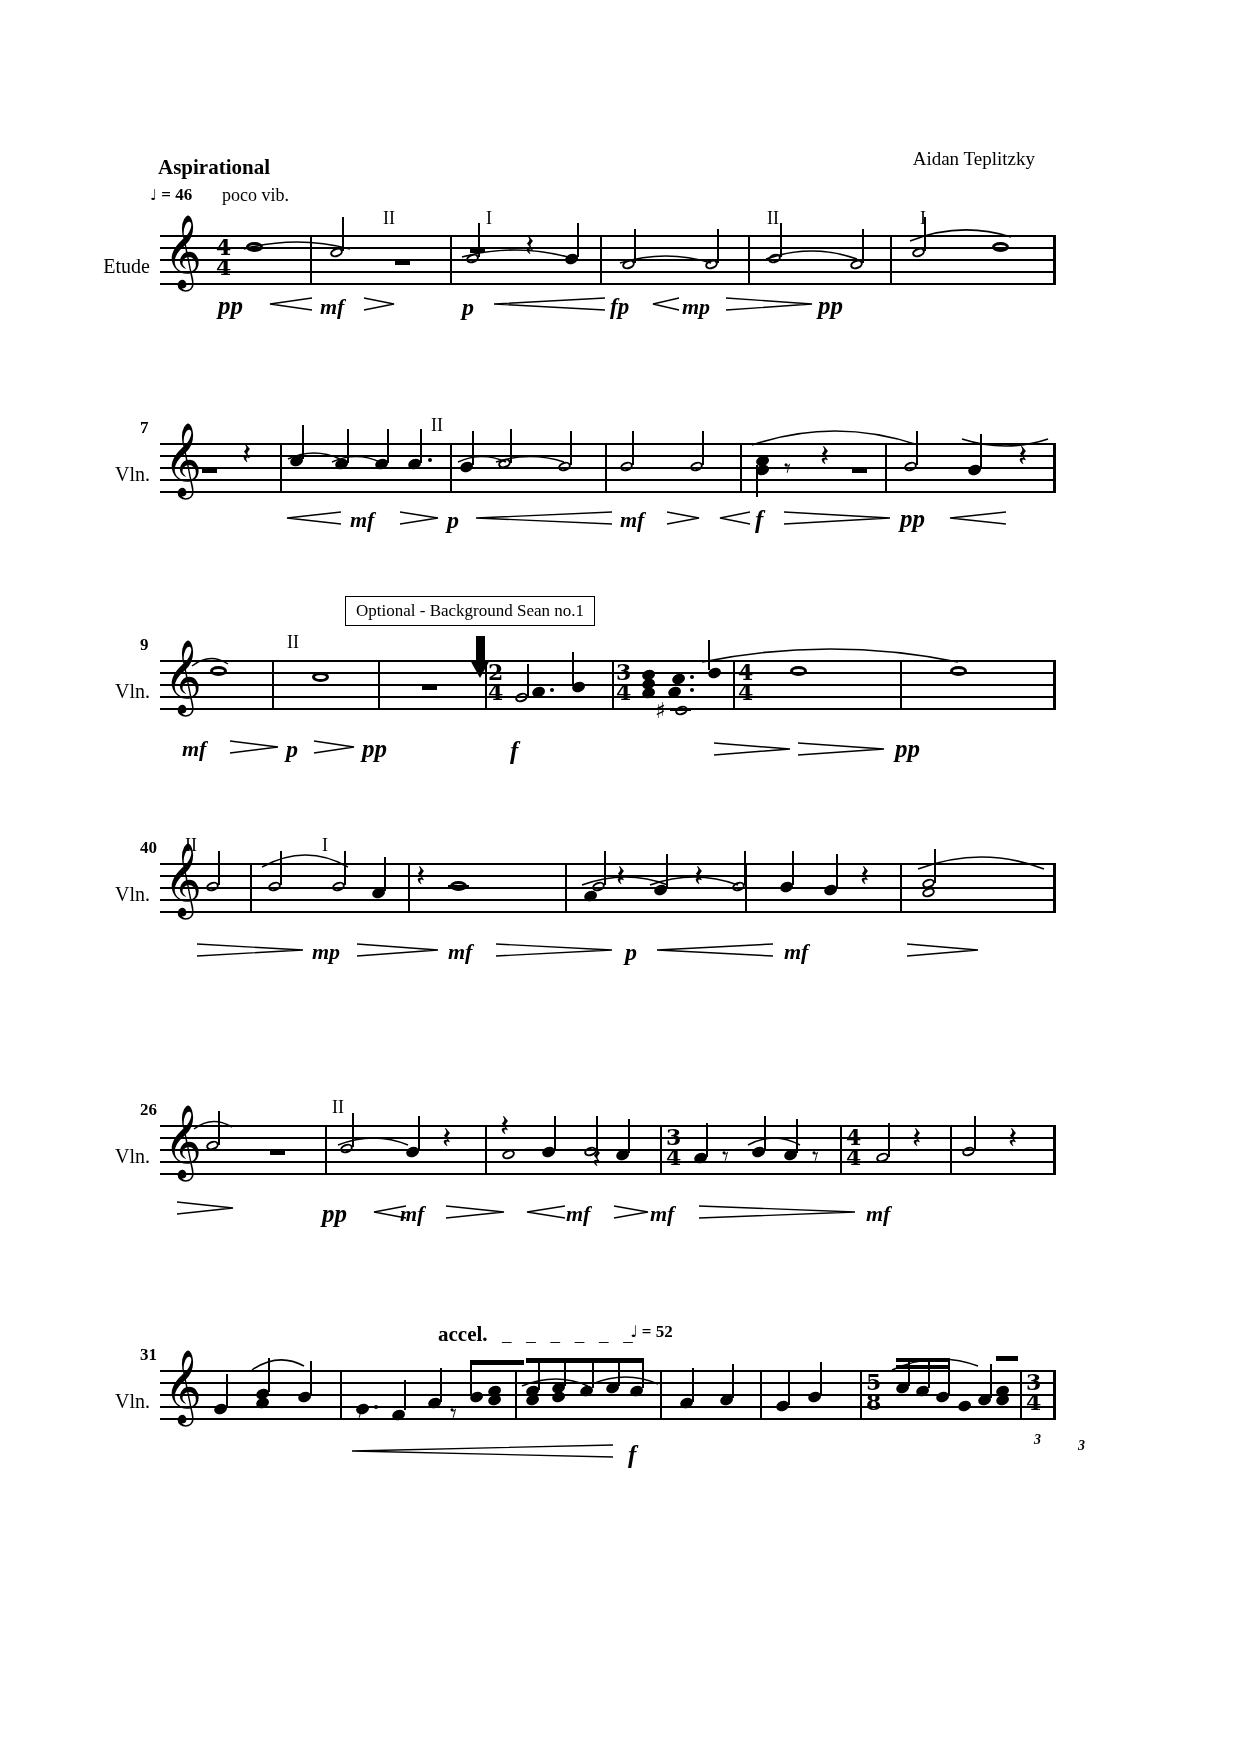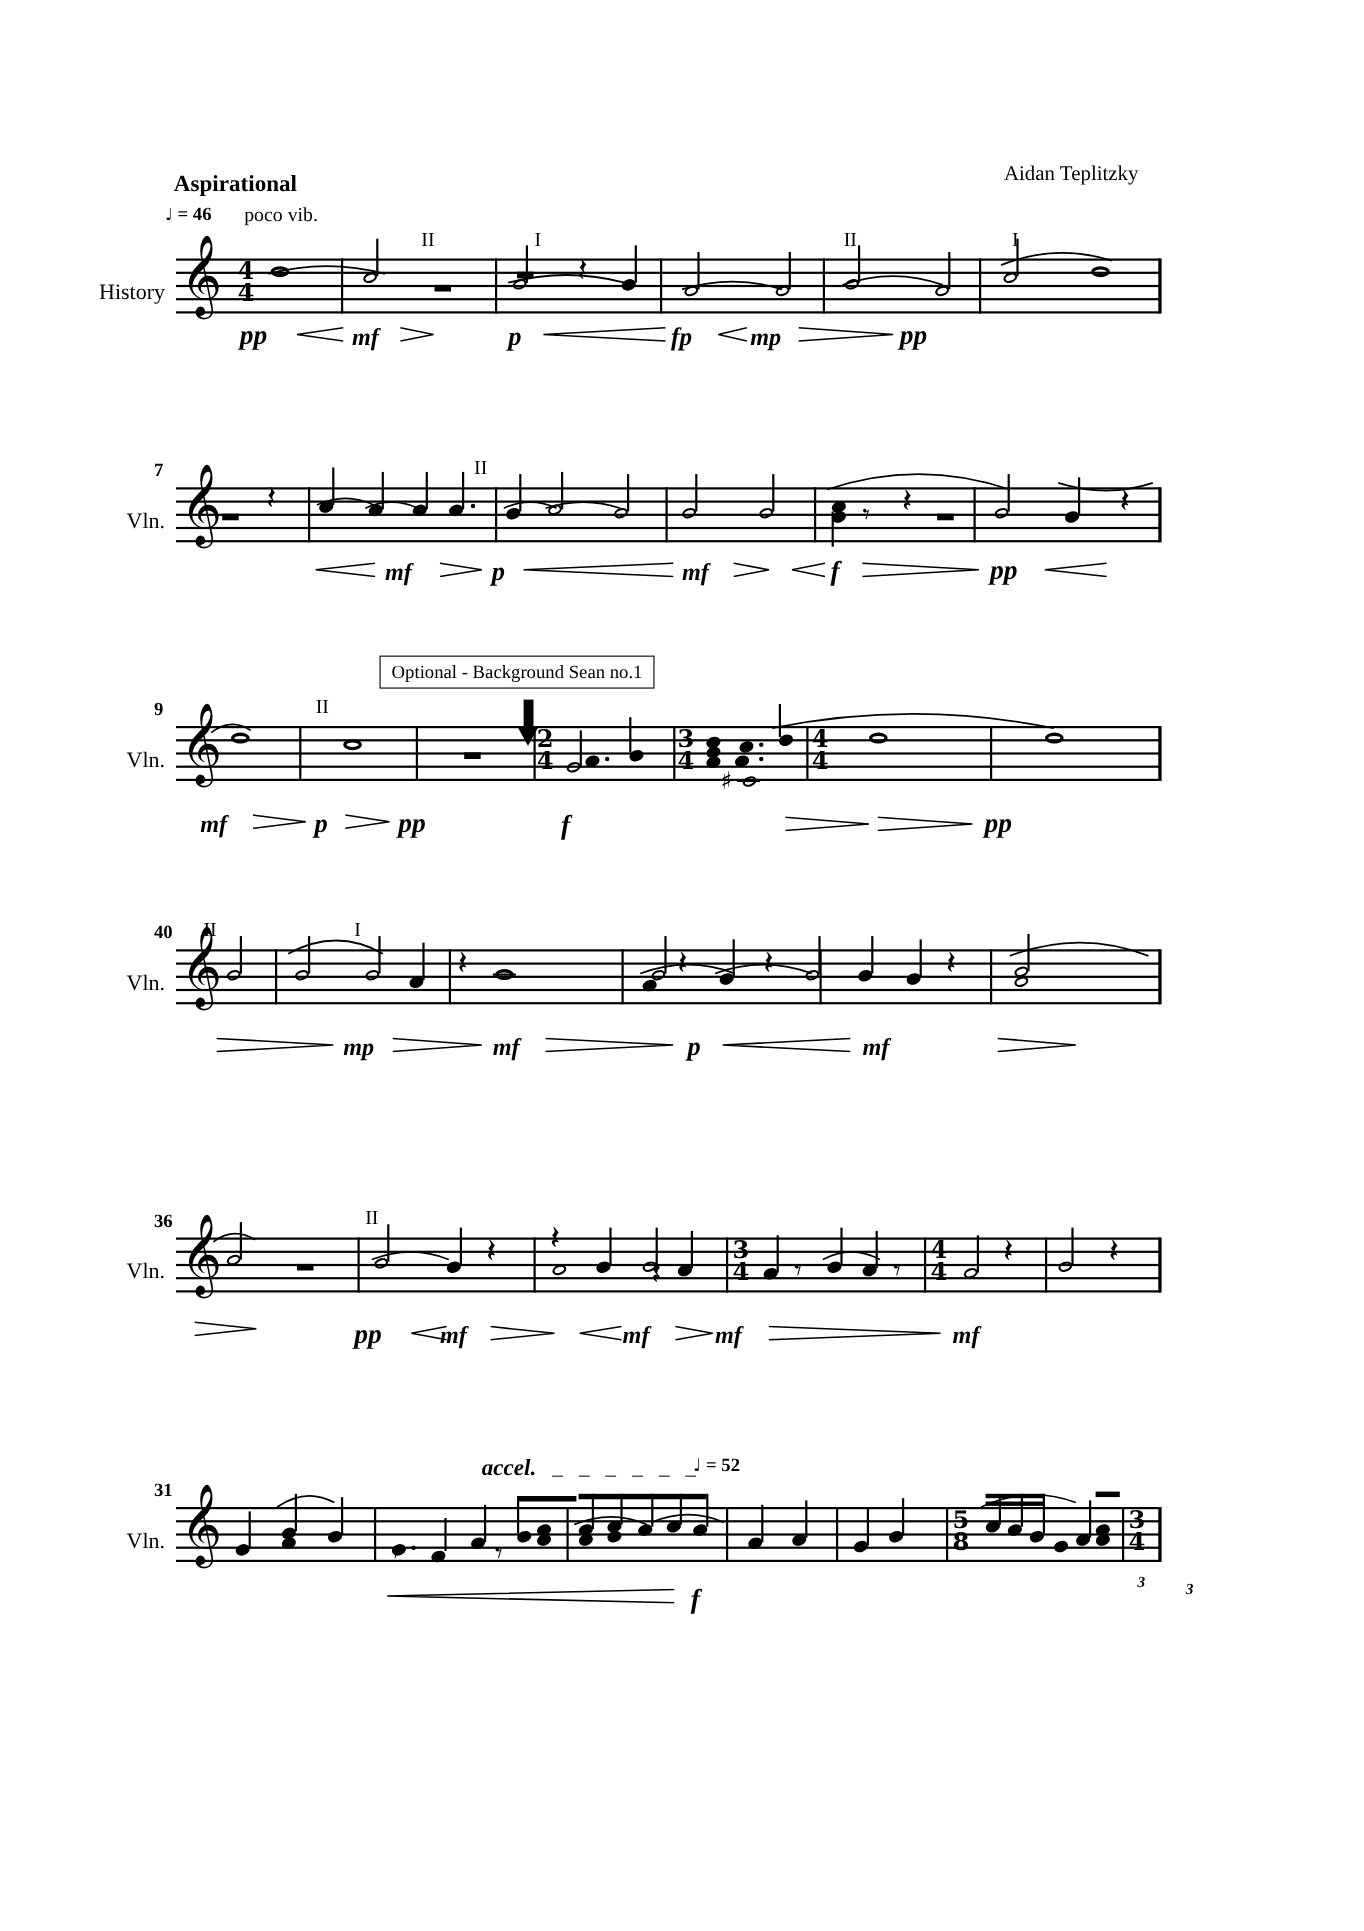--- a/index.html
+++ b/index.html
@@ -223,21 +223,20 @@
     left: 0; top: 24px;
     width: 0; height: 0;
     border-left: 10.5px solid transparent;
     border-right: 10.5px solid transparent;
     border-top: 18px solid #000;
   }
   .accel {
     position: absolute;
     font-size: 21px;
     font-weight: bold;
-    font-style: italic;
   }
   .dashes {
     position: absolute;
     font-size: 19px;
     letter-spacing: 5px;
   }
   .tempo2 {
     position: absolute;
     font-size: 17px;
     font-weight: bold;
@@ -273,21 +272,21 @@
 
   <div class="composer">Aidan Teplitzky</div>
   <div class="tempo-word">Aspirational</div>
   <div class="metronome">
     <span class="notehead">♩</span>
     <span>= 46</span>
   </div>
   <div class="poco-vib">poco vib.</div>
 
   <div class="system" style="top:235px;">
-    <div class="inst-name" style="top:20px;">History</div>
+    <div class="inst-name" style="top:20px;">Etude</div>
     <div class="staff" style="top:0px;">
       <div class="line"></div>
       <div class="line"></div>
       <div class="line"></div>
       <div class="line"></div>
       <div class="line"></div>
       <div class="clef">𝄞</div>
       <div class="timesig" style="left:56px; top:2px;">
         <span>4</span>
         <span>4</span>
@@ -730,21 +729,21 @@
     </div>
     <div class="dyn" style="left:784px; top:78px;">mf</div>
     <div class="hp" style="left:905px; top:80px;">
       <svg width="75" height="14">
           <path d="M2 1 L73 7 L2 13" stroke="#000" stroke-width="1.4" fill="none"></path>
         </svg>
     </div>
   </div>
 
   <div class="system" style="top:1125px;">
-    <div class="meas-num" style="top:-25px;">36</div>
+    <div class="meas-num" style="top:-25px;">26</div>
     <div class="inst-name" style="top:20px;">Vln.</div>
     <div class="staff" style="top:0px;">
       <div class="line"></div>
       <div class="line"></div>
       <div class="line"></div>
       <div class="line"></div>
       <div class="line"></div>
       <div class="clef">𝄞</div>
 
       <div class="barline" style="left:165px;"></div>

